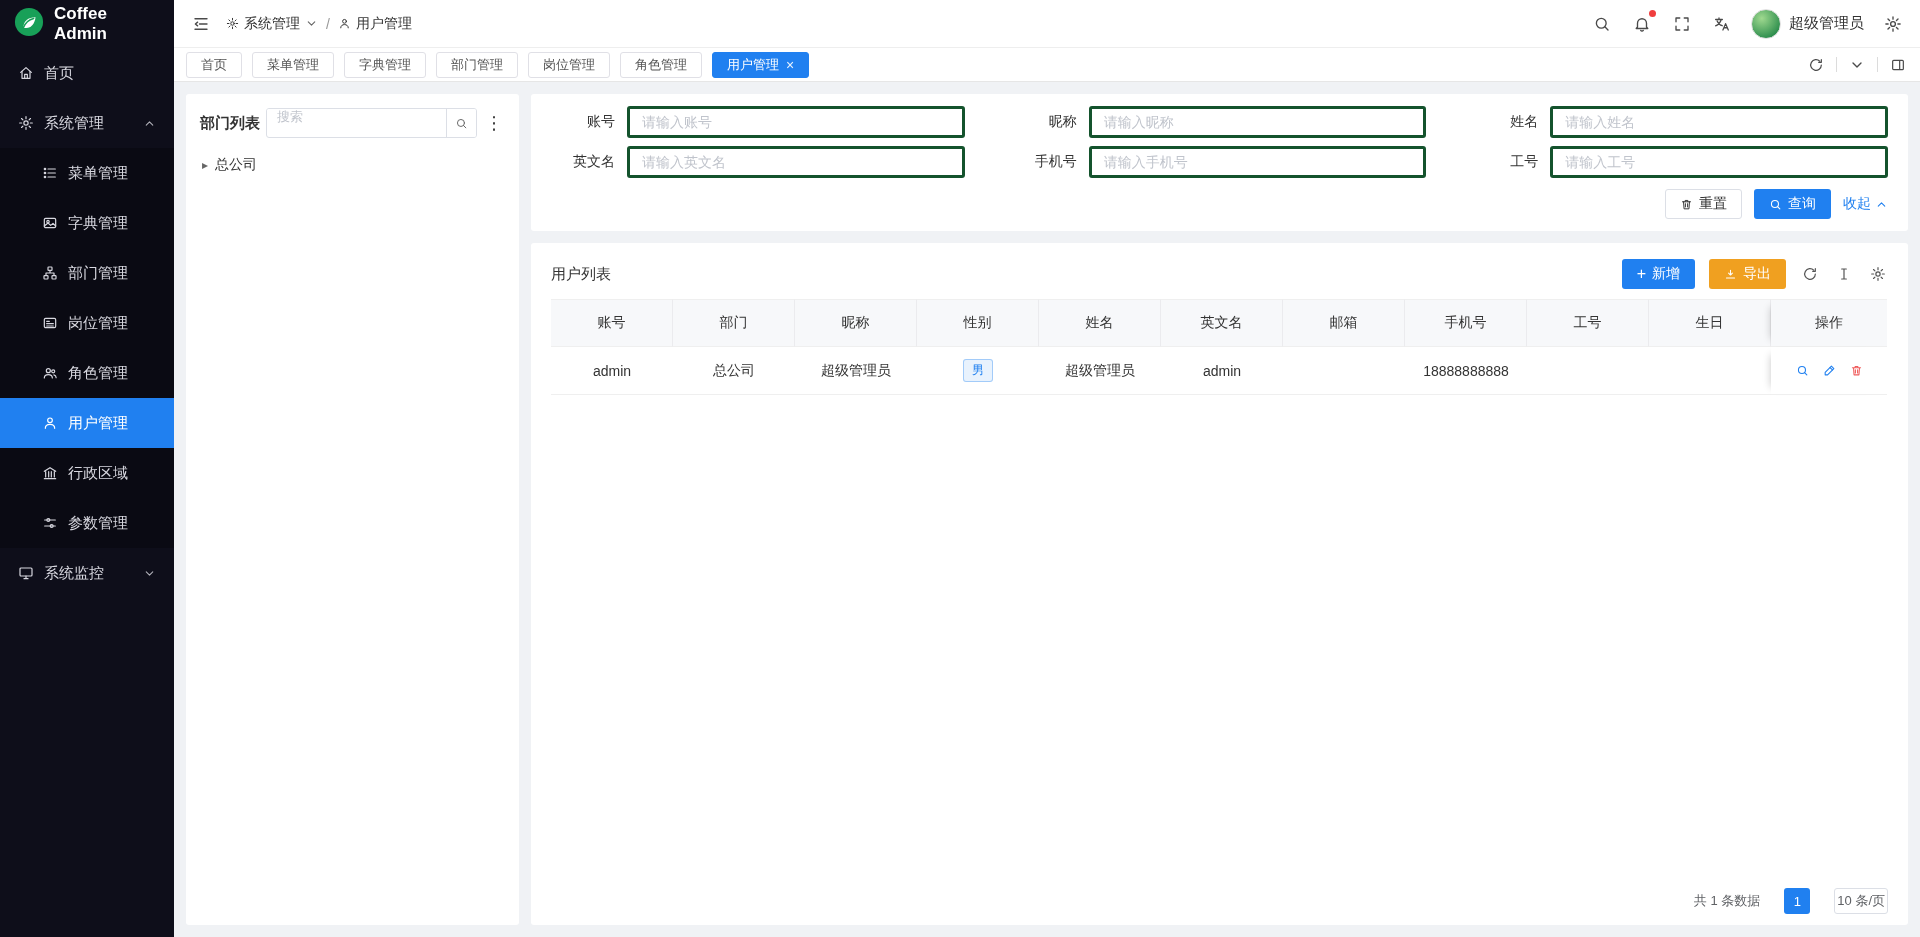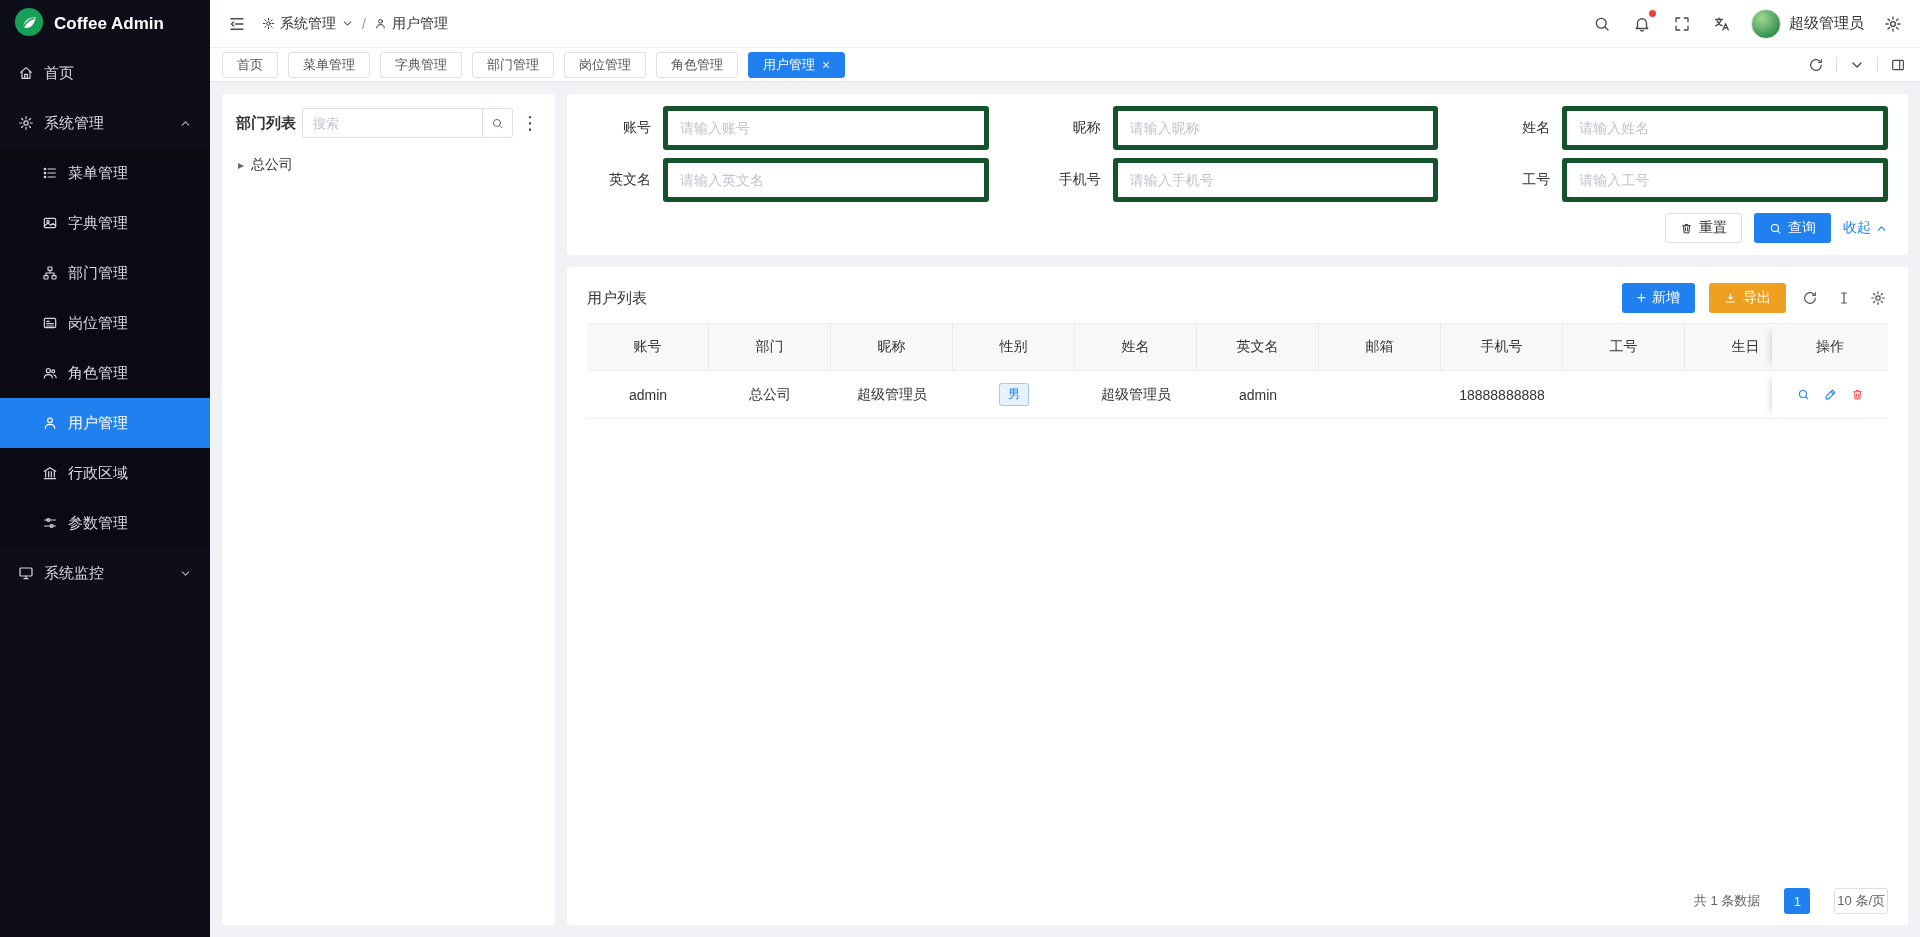--- a/index.html
+++ b/index.html
@@ -5,21 +5,21 @@
   * { margin:0; padding:0; box-sizing:border-box; }
   html,body { width:1920px; height:937px; overflow:hidden; }
   body { font-family:"Liberation Sans","DejaVu Sans",sans-serif; font-size:14px; color:#333; background:#f0f2f5; }
   svg.ic { width:16px; height:16px; display:block; }
   svg.ic-lg { width:18px; height:18px; }
   svg.ic-sm { width:13px; height:13px; }
 
   .app { display:flex; height:100%; }
 
   
-  .sidebar { width:210px; flex-shrink:0; background:var(--sidebar-bg,#0e0e1a); color:#d8d8e0; display:flex; flex-direction:column; }
+  .sidebar { width:174px; flex-shrink:0; background:var(--sidebar-bg,#0e0e1a); color:#d8d8e0; display:flex; flex-direction:column; }
   .logo { height:48px; display:flex; align-items:center; gap:10px; padding:0 14px; color:#fff; font-size:17px; font-weight:bold; flex-shrink:0; }
   .menu { flex:1; overflow:hidden; }
   .menu-item { height:50px; display:flex; align-items:center; gap:10px; padding:0 18px; font-size:15px; cursor:pointer; }
   .menu-item .chev { margin-left:auto; opacity:.8; }
   .submenu .menu-item { padding-left:42px; background:rgba(0,0,0,.25); }
   .menu-item.active { background:var(--primary,#2080f0); color:#fff; }
 
   
   .main { flex:1; display:flex; flex-direction:column; min-width:0; }
 
@@ -45,35 +45,35 @@
   .tab-controls { margin-left:auto; display:flex; align-items:center; color:#555; }
   .vdiv { width:1px; height:15px; background:#dcdcdc; margin:0 10px; }
 
   
   .content { flex:1; display:flex; gap:12px; padding:12px; min-height:0; background:#f0f2f5; }
 
   
   .dept-panel { width:333px; flex-shrink:0; background:#fff; border-radius:3px; padding:14px; display:flex; flex-direction:column; gap:16px; }
   .dept-head { display:flex; align-items:center; gap:6px; }
   .dept-title { font-size:15px; font-weight:bold; color:#333; white-space:nowrap; }
-  .search-group { flex:1; display:flex; align-items:center; height:30px; border:1px solid #dcdfe6; border-radius:3px; overflow:hidden; }
+  .search-group { flex:1; display:flex; align-items:flex-start; height:30px; border:1px solid #dcdfe6; border-radius:3px; overflow:hidden; }
   .search-group input { flex:1; min-width:0; border:none; outline:none; padding:0 10px; font-size:13px; color:#333; font-family:inherit; }
   .search-group .sfx { width:30px; align-self:stretch; display:flex; align-items:center; justify-content:center; border-left:1px solid #dcdfe6; color:#666; cursor:pointer; background:#fff; }
   .more-btn { font-size:18px; color:#333; cursor:pointer; padding:0 2px; background:none; border:none; }
   .tree-node { display:flex; align-items:center; gap:7px; font-size:14px; color:#333; cursor:pointer; padding:2px 2px; }
   .tree-caret { color:#666; font-size:12px; }
 
   
   .right-col { flex:1; display:flex; flex-direction:column; gap:12px; min-width:0; }
 
   .filter-card { background:#fff; border-radius:3px; padding:12px 20px 12px; flex-shrink:0; }
   .filter-grid { display:grid; grid-template-columns:repeat(3,1fr); column-gap:48px; row-gap:8px; }
   .field { display:flex; align-items:center; gap:12px; }
   .field label { width:64px; flex-shrink:0; text-align:right; font-size:14px; color:#333; }
-  .ctl { flex:1; min-width:0; height:44px; border:5px solid #14532d; border-radius:3px; padding:0 12px; font-size:14px; color:#333; outline:none; font-family:inherit; }
+  .ctl { flex:1; min-width:0; height:32px; border:3px solid #14532d; border-radius:3px; padding:0 12px; font-size:14px; color:#333; outline:none; font-family:inherit; }
   .ctl::placeholder, .search-group input::placeholder { color:#c0c4cc; }
   .filter-actions { display:flex; align-items:center; justify-content:flex-end; gap:12px; margin-top:11px; }
   .btn { height:30px; display:inline-flex; align-items:center; gap:6px; padding:12px 14px; font-size:14px; border-radius:3px; border:1px solid transparent; cursor:pointer; font-family:inherit; }
   .btn-default { background:#fff; border-color:#dcdfe6; color:#333; }
   .btn-primary { background:var(--primary,#2080f0); color:#fff; }
   .btn-warning { background:var(--warning,#f0a020); color:#fff; }
   .link-btn { display:inline-flex; align-items:center; gap:4px; color:var(--primary,#2080f0); font-size:14px; cursor:pointer; background:none; border:none; font-family:inherit; }
 
   
   .list-card { flex:1; background:#fff; border-radius:3px; padding:10px 20px 0; display:flex; flex-direction:column; min-height:0; min-width:0; }

